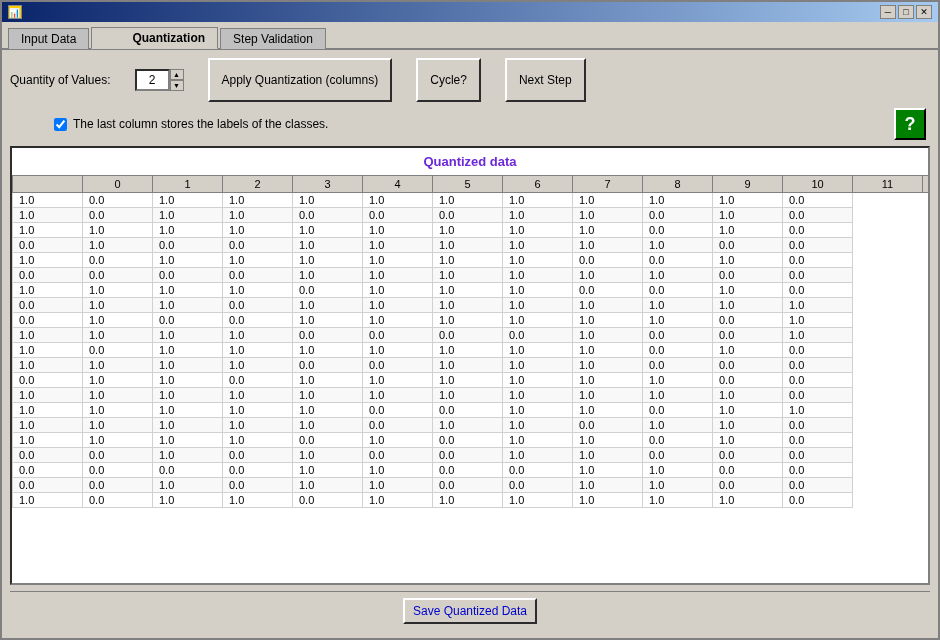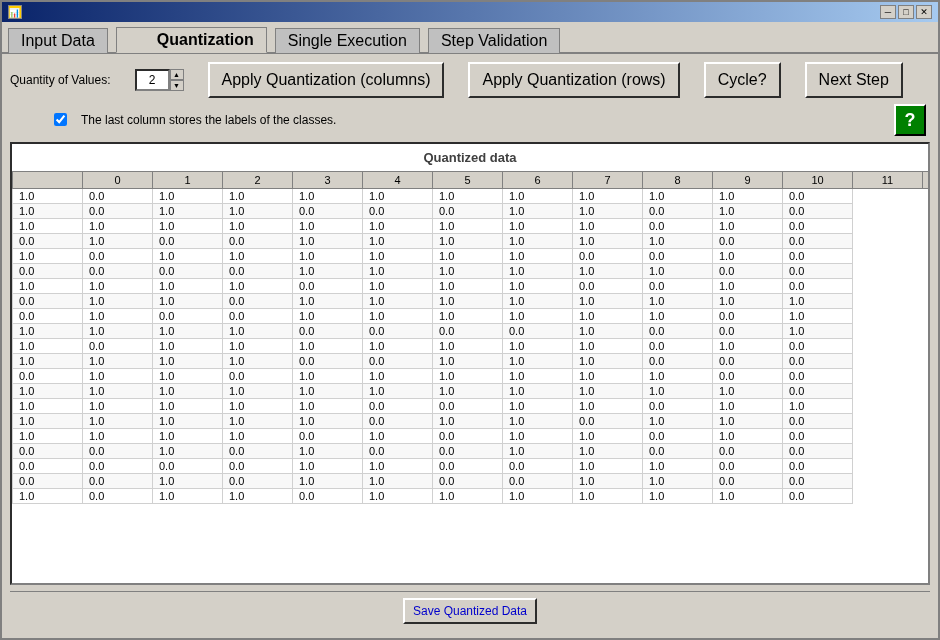--- a/index.html
+++ b/index.html
@@ -68,22 +68,22 @@
       padding: 4px 6px 0 6px;
       border-bottom: 2px solid #808080;
       flex-shrink: 0;
     }
     .tab {
       padding: 3px 12px;
       border: 1px solid #808080;
       border-bottom: none;
       background: #c0c0c0;
       cursor: pointer;
-      font-size: 16px;
-      margin-right: 8px;
+      font-size: 12px;
+      margin-right: 2px;
       position: relative;
       bottom: -1px;
     }
     .tab.active {
       background: #d4d0c8;
       border-bottom: 1px solid #d4d0c8;
       font-weight: bold;
       z-index: 1;
       padding-left: 40px;
     }
@@ -130,23 +130,23 @@
       text-align: center;
       line-height: 10px;
       cursor: pointer;
     }
     .action-btn {
       padding: 4px 12px;
       background: #d4d0c8;
       border: 2px outset #ffffff;
       border-right-color: #808080;
       border-bottom-color: #808080;
-      font-size: 16px;
+      font-size: 12px;
       cursor: pointer;
-      height: 36px;
+      height: 44px;
       white-space: nowrap;
     }
     .help-btn {
       width: 32px;
       height: 32px;
       background: #008000;
       color: white;
       border: 2px outset #ffffff;
       border-right-color: #004000;
       border-bottom-color: #004000;
@@ -169,21 +169,21 @@
     .data-section {
       flex: 1;
       background: white;
       border: 2px inset #808080;
       display: flex;
       flex-direction: column;
       overflow: hidden;
     }
     .data-title {
       text-align: center;
-      color: #404040;
+      color: #6d28d9;
       font-size: 13px;
       font-weight: bold;
       padding: 6px;
       flex-shrink: 0;
     }
     .table-container {
       flex: 1;
       overflow: auto;
       position: relative;
     }
@@ -240,43 +240,41 @@
     <div class="title-bar-controls">
       <button class="title-btn">─</button>
       <button class="title-btn">□</button>
       <button class="title-btn">✕</button>
     </div>
   </div>
 
   <div class="tab-bar">
     <div class="tab">Input Data</div>
     <div class="tab active">Quantization</div>
-    <div class="tab">Single Execution</div>
     <div class="tab">Step Validation</div>
   </div>
 
   <div class="content-area">
 
     <div class="toolbar">
       <span class="label-text">Quantity of Values:</span>
       <div class="spinner-container">
         <input class="spinner-input" type="text" value="2" style="">
         <div class="spinner-buttons">
           <button class="spinner-btn">▲</button>
           <button class="spinner-btn">▼</button>
         </div>
       </div>
       <button class="action-btn">Apply Quantization (columns)</button>
-      <button class="action-btn">Apply Quantization (rows)</button>
       <button class="action-btn">Cycle?</button>
       <button class="action-btn">Next Step</button>
     </div>
 
     <div class="checkbox-help-row">
-      <div style="display:flex; align-items:flex-start; gap:14px; padding-left:40px;">
+      <div style="display:flex; align-items:center; gap:6px; padding-left:40px;">
         <input type="checkbox" checked="" style="">
         <span class="checkbox-label">The last column stores the labels of the classes.</span>
       </div>
       <div style="margin-left:auto;">
         <div class="help-btn">?</div>
       </div>
     </div>
 
     <div class="data-section">
       <div class="data-title">Quantized data</div>

